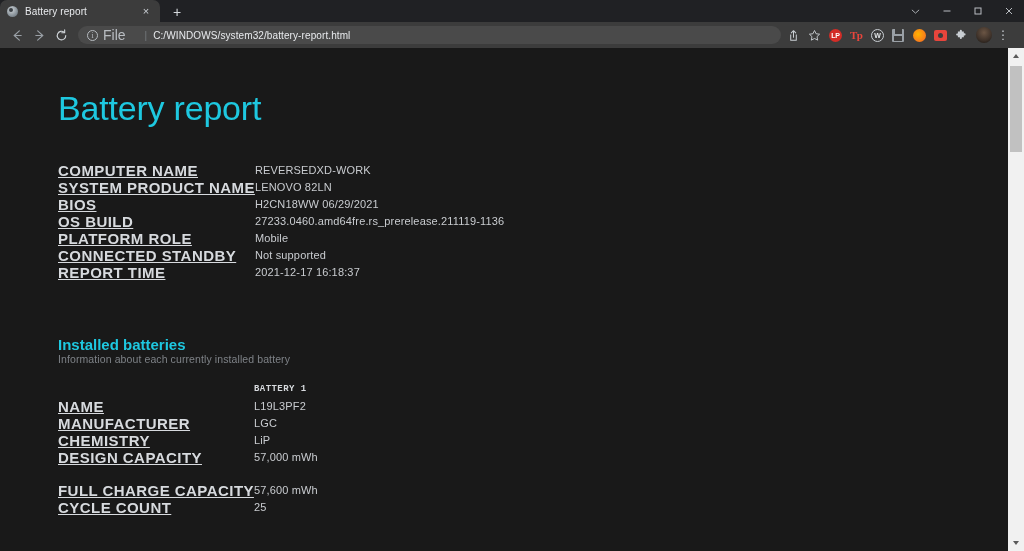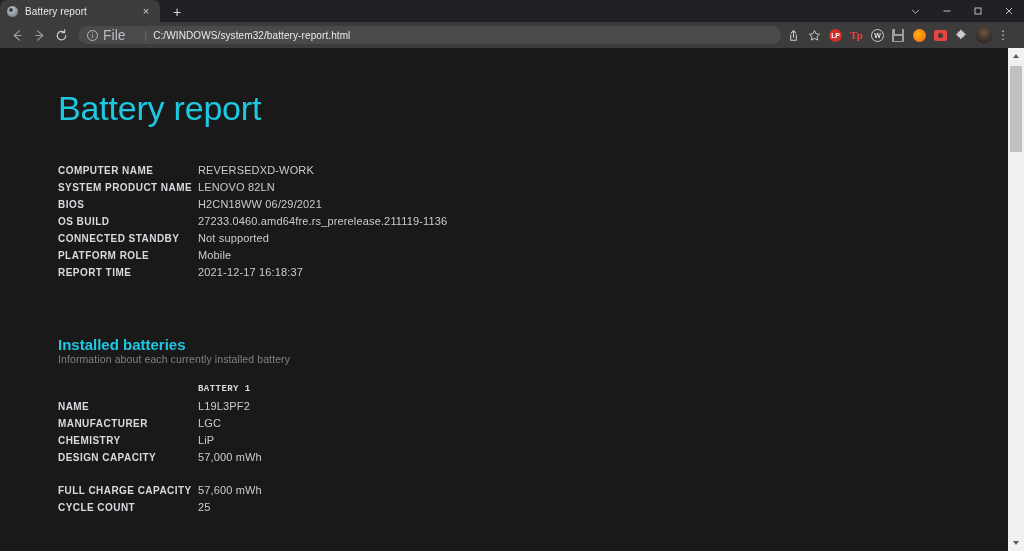--- a/index.html
+++ b/index.html
@@ -125,23 +125,24 @@
   }
 
   h1.report-title {
     color:#1ec8e0; font-size:34px; font-weight:normal; letter-spacing:-.2px;
     font-family:"Liberation Sans", sans-serif; line-height:1.1;
   }
 
   table.info { border-collapse:collapse; margin-top:35px; }
   table.info td { padding:0; vertical-align:top; }
   .lbl {
-    color:#d7dade; font-size:10px; font-weight:bold; letter-spacing:.45px;
+    color:#d7dade; font-size:15px; font-weight:bold; letter-spacing:.45px;
     text-transform:uppercase; padding-right:10px; height:17px; line-height:17px;
     white-space:nowrap;
+    text-decoration:underline;
   }
   .val {
     color:#c9ccd0; font-size:11px; letter-spacing:.15px; height:17px; line-height:17px;
     white-space:nowrap;
     margin-top:44px;
   }
   .col-label { width:140px; }
 
   h2.section {
     color:#1ec8e0; font-size:15px; font-weight:bold; letter-spacing:0px;
@@ -300,26 +301,26 @@
           </tr>
           <tr>
             <td class="lbl col-label">BIOS</td>
             <td class="val">H2CN18WW 06/29/2021</td>
           </tr>
           <tr>
             <td class="lbl col-label">OS BUILD</td>
             <td class="val">27233.0460.amd64fre.rs_prerelease.211119-1136</td>
           </tr>
           <tr>
+            <td class="lbl col-label">PLATFORM ROLE</td>
+            <td class="val">Mobile</td>
+          </tr>
+          <tr>
             <td class="lbl col-label">CONNECTED STANDBY</td>
             <td class="val">Not supported</td>
-          </tr>
-          <tr>
-            <td class="lbl col-label">PLATFORM ROLE</td>
-            <td class="val">Mobile</td>
           </tr>
           <tr>
             <td class="lbl col-label">REPORT TIME</td>
             <td class="val">2021-12-17  16:18:37</td>
           </tr>
         </tbody>
       </table>
 
       <h2 class="section">Installed batteries</h2>
       <div class="section-sub">Information about each currently installed battery</div>

